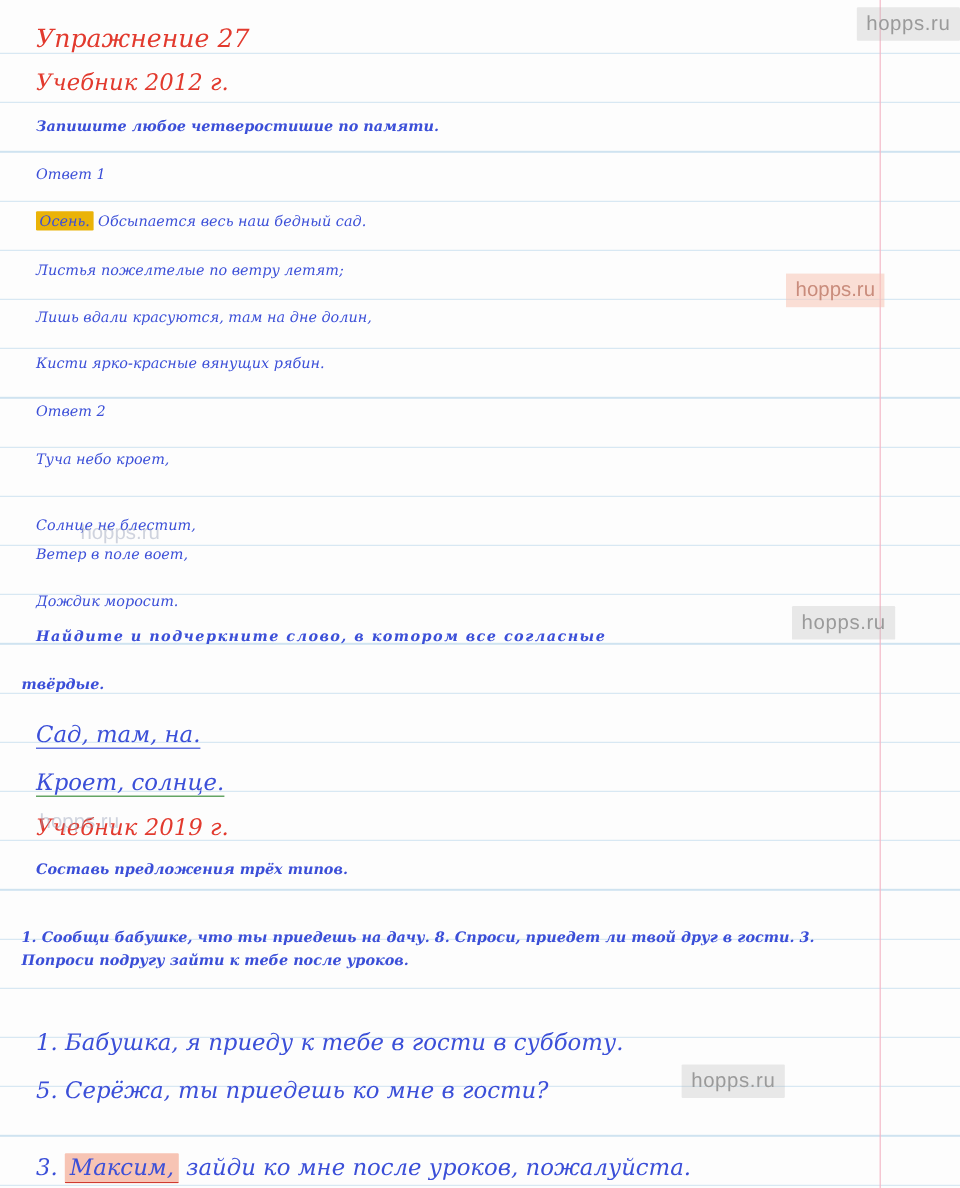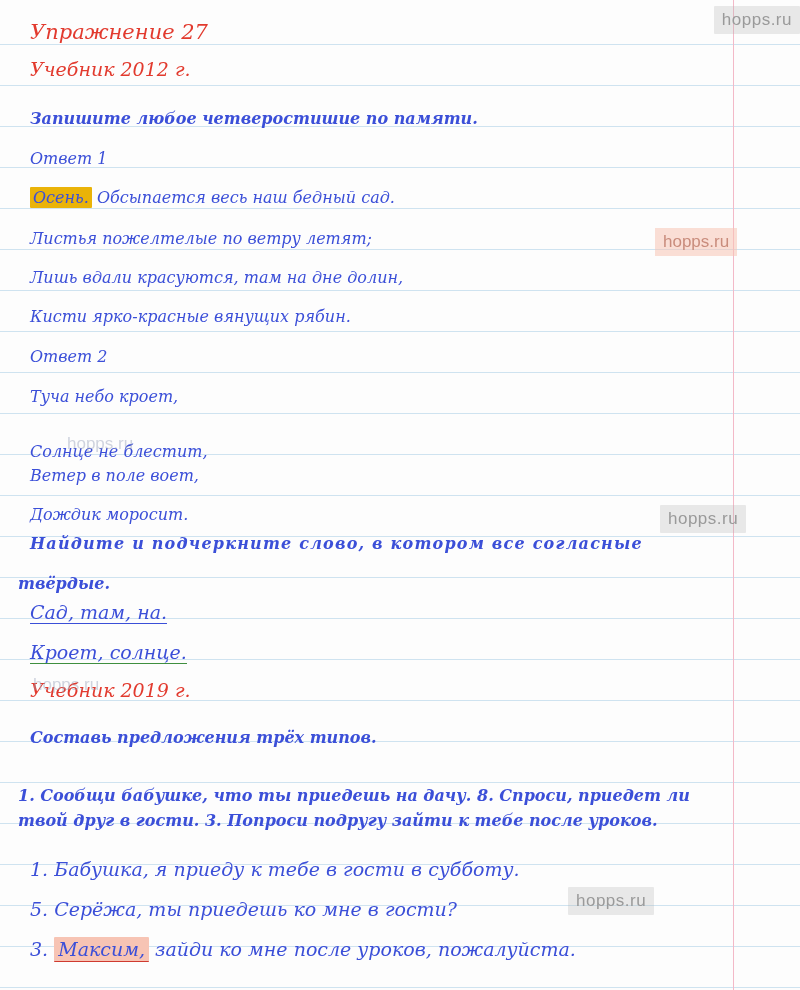--- a/index.html
+++ b/index.html
@@ -51,21 +51,21 @@
     width: 700px;
     line-height: 1;
     white-space: nowrap;
     font-family: "DejaVu Serif", serif;
     font-style: italic;
   }
   .blue   { color: #3b4fd8; }
   .red    { color: #e23a2e; }
   .bold   { font-weight: bold; }
   .sz-title { font-size: 21px; }
-  .sz-body  { font-size: 16px; margin-top: 12px; }
+  .sz-body  { font-size: 12px; }
   .sz-small { font-size: 19px; }
   .wrap { white-space: normal; width: 690px; line-height: 1.55; }
 
   
   .hl-green {
     background: #eab308;
     padding: 1px 3px;
     border-radius: 1px;
   }
   .hl-pink {
@@ -152,21 +152,21 @@
 
     <div class="line red sz-small" style="top:681px;">Учебник 2019 г.</div>
 
     <div class="line blue bold sz-body" style="top:718px;">Составь предложения трёх типов.</div>
 
     <div class="line blue bold sz-body wrap" style="top:772px; left:18px;">1. Сообщи бабушке, что ты приедешь на дачу. 8. Спроси, приедет ли твой друг в гости. 3. Попроси подругу зайти к тебе после уроков.</div>
 
     <div class="line blue sz-small" style="top:860px; left:30px;">1. Бабушка, я приеду к тебе в гости в субботу.</div>
     <div class="line blue sz-small" style="top:900px; left:30px;">5. Серёжа, ты приедешь ко мне в гости?</div>
 
-    <div class="line blue sz-small" style="top:940px; left:30px;">
+    <div class="line blue sz-small" style="top:964px; left:30px;">
       <span>3. </span><span class="hl-pink u-red">Максим,</span><span> зайди ко мне после уроков, пожалуйста.</span>
     </div>
 
   </div>
 
   <div class="wm" style="right:0px; top:6px;">hopps.ru</div>
   <div class="wm-pink" style="left:655px; top:228px;">hopps.ru</div>
   <div class="wm-plain" style="left:67px; top:434px;">hopps.ru</div>
   <div class="wm" style="left:660px; top:505px;">hopps.ru</div>
   <div class="wm-plain" style="left:33px; top:675px;">hopps.ru</div>

